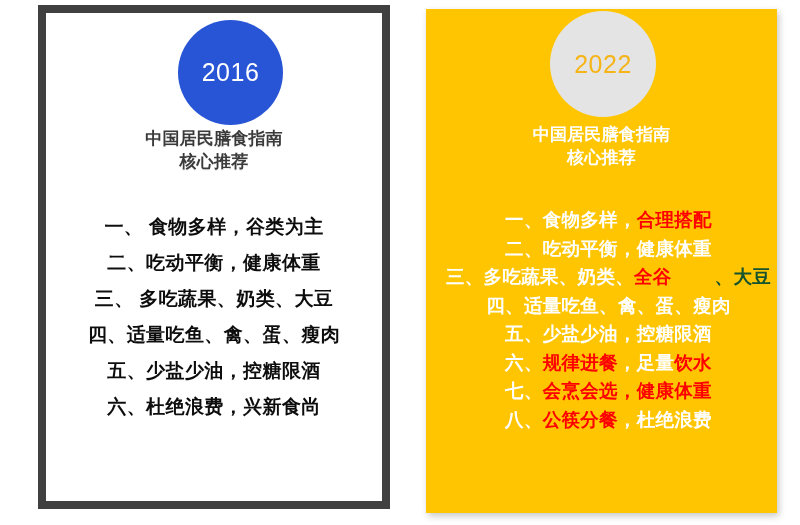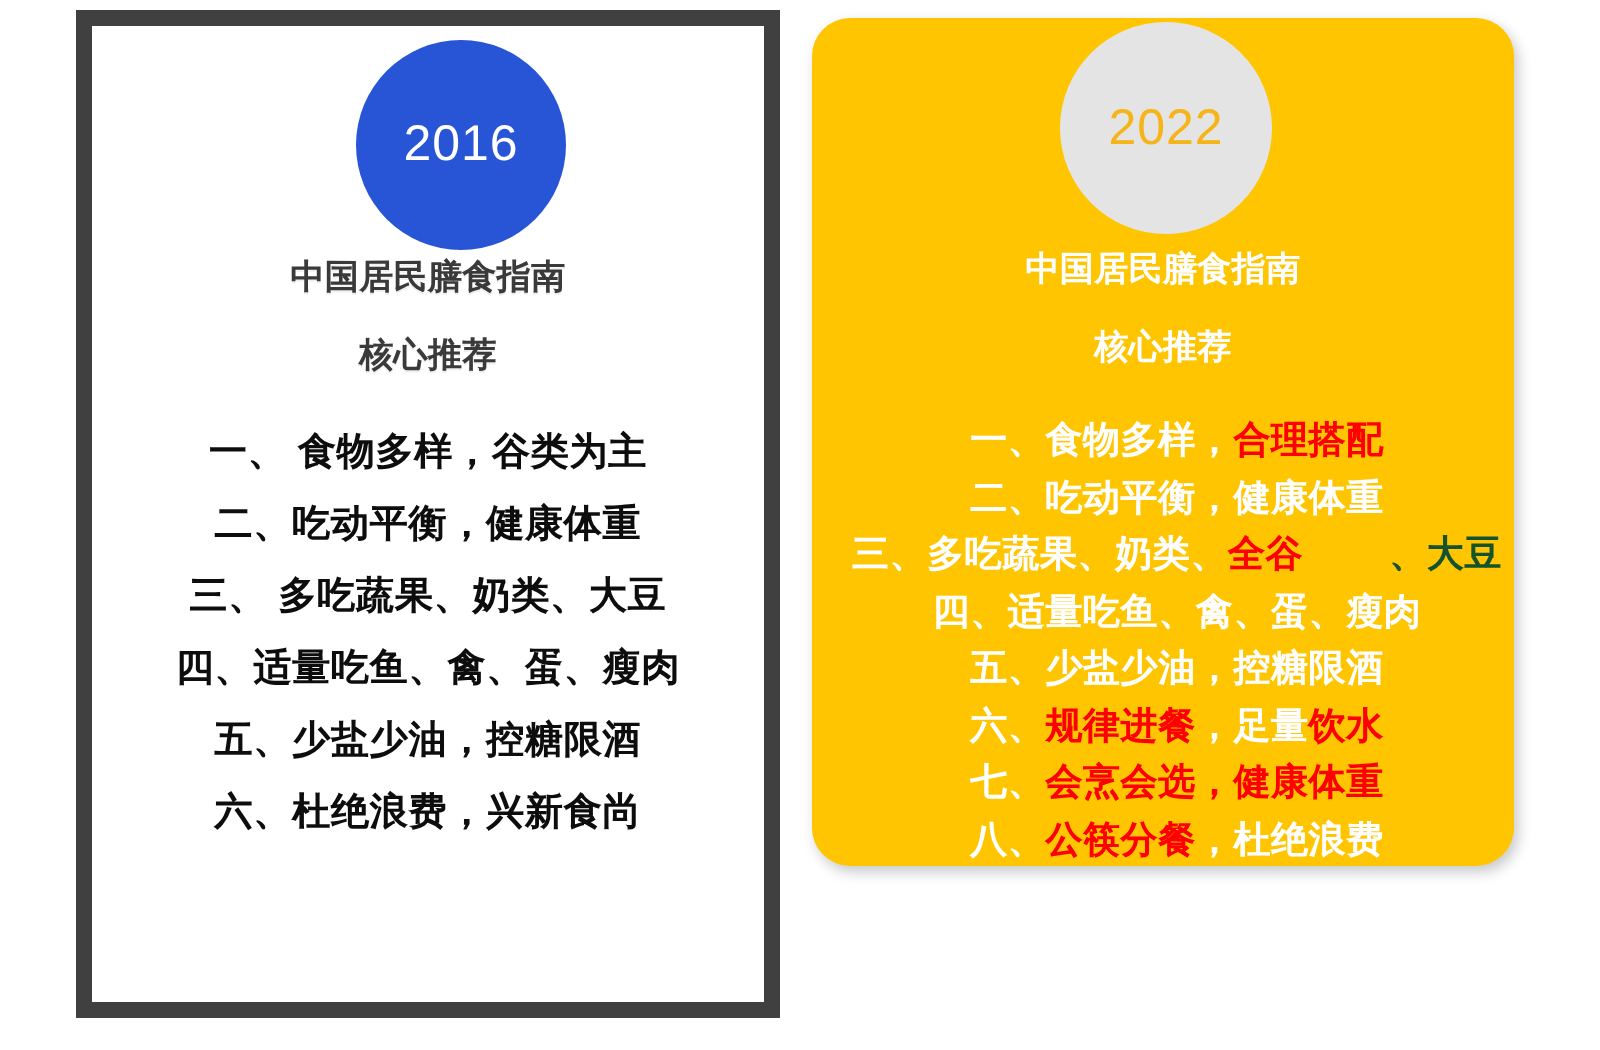--- a/index.html
+++ b/index.html
@@ -29,28 +29,27 @@
     width: 352px;
     height: 504px;
     box-sizing: border-box;
     background: #ffffff;
     border: 8px solid #404040;
   }
 
   
   .panel-2022 {
     position: absolute;
-    left: 406px;
+    left: 426px;
     top: 9px;
     width: 351px;
-    height: 424px;
+    height: 504px;
     box-sizing: border-box;
     background: #ffc500;
     box-shadow: 2px 3px 7px rgba(0,0,0,0.22);
-    border-radius: 19px;
   }
 
   
   .year-circle {
     position: absolute;
     border-radius: 50%;
     display: flex;
     align-items: center;
     justify-content: center;
     box-sizing: border-box;
@@ -93,21 +92,20 @@
     top: 114px;
     color: #3a3a3a;
     text-shadow: 0 0 2px #ffffff, 0 1px 0 #e8e8e8;
   }
   .panel-title-2022 {
     top: 114px;
     color: #ffffff;
   }
   .panel-title .t-line2 {
     display: block;
-    margin-top: 16px;
   }
 
   
   .rec-list {
     position: absolute;
     list-style: none;
     margin: 0;
     padding: 0;
   }
   .rec-list-2016 {

